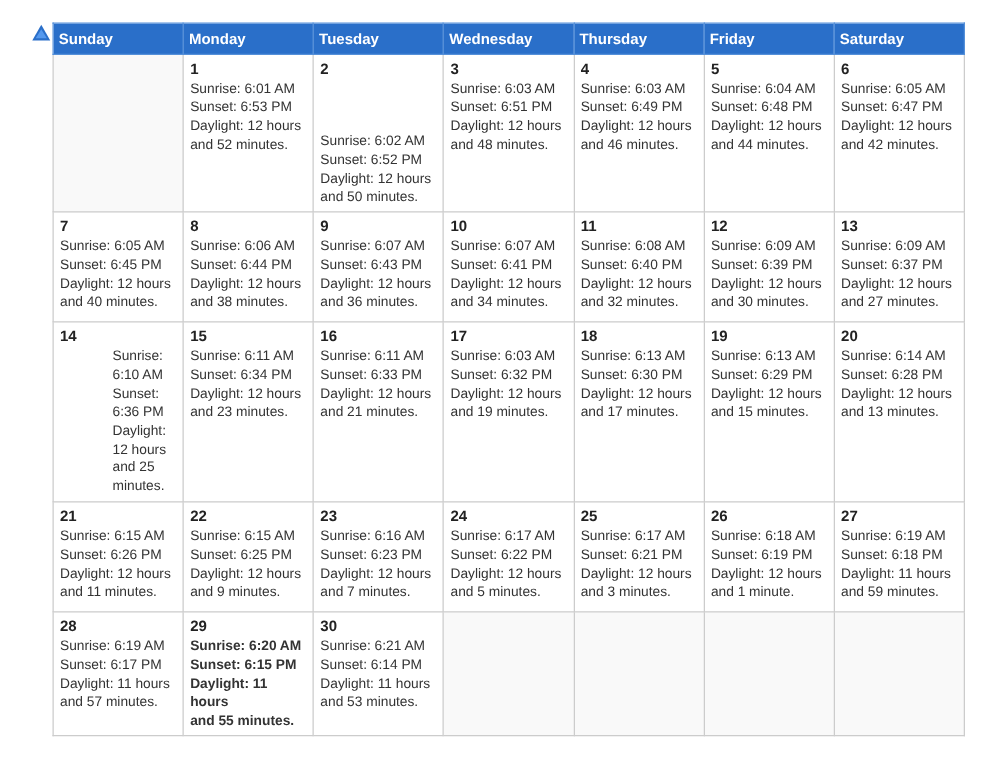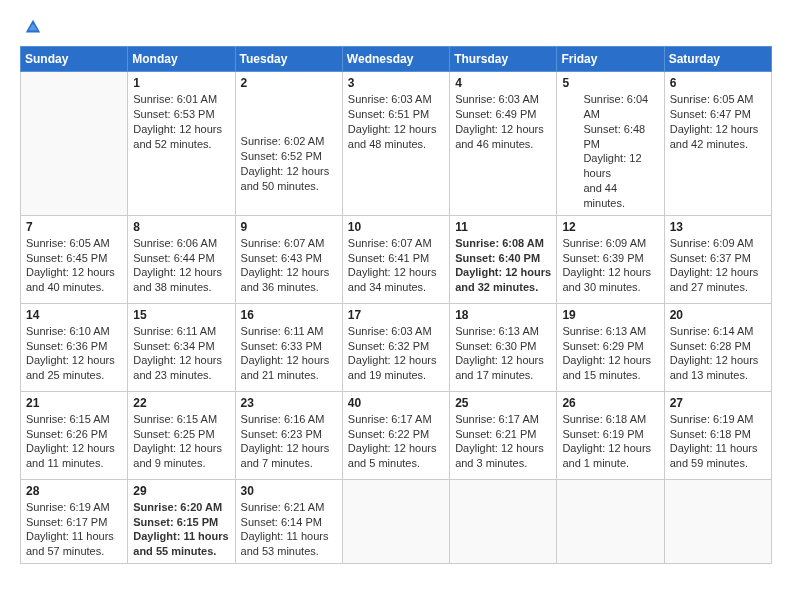--- a/index.html
+++ b/index.html
@@ -8,21 +8,21 @@
       background: #fff;
       width: 792px;
       height: 612px;
       overflow: hidden;
     }
     .page {
       width: 792px;
       height: 428px;
       padding: 18px 20px 12px 20px;
       display: flex;
-      flex-direction: column;
+      flex-direction: row;
     }
     .header {
       display: flex;
       justify-content: space-between;
       align-items: flex-start;
       margin-bottom: 10px;
     }
     .logo-container {
       display: flex;
       flex-direction: column;
@@ -163,21 +163,21 @@
           </td>
           <td>
             <span class="day-number">4</span>
             <div class="cell-info" style="white-space: pre-line;">Sunrise: 6:03 AM
 Sunset: 6:49 PM
 Daylight: 12 hours
 and 46 minutes.</div>
           </td>
           <td>
             <span class="day-number">5</span>
-            <div class="cell-info" style="white-space: pre-line; margin-left: 21px;">Sunrise: 6:04 AM
+            <div class="cell-info" style="white-space: pre-line;">Sunrise: 6:04 AM
 Sunset: 6:48 PM
 Daylight: 12 hours
 and 44 minutes.</div>
           </td>
           <td>
             <span class="day-number">6</span>
             <div class="cell-info" style="white-space: pre-line;">Sunrise: 6:05 AM
 Sunset: 6:47 PM
 Daylight: 12 hours
 and 42 minutes.</div>
@@ -207,21 +207,21 @@
           </td>
           <td>
             <span class="day-number">10</span>
             <div class="cell-info" style="white-space: pre-line;">Sunrise: 6:07 AM
 Sunset: 6:41 PM
 Daylight: 12 hours
 and 34 minutes.</div>
           </td>
           <td>
             <span class="day-number">11</span>
-            <div class="cell-info" style="white-space: pre-line; font-weight: bold;">Sunrise: 6:08 AM
+            <div class="cell-info" style="white-space: pre-line;">Sunrise: 6:08 AM
 Sunset: 6:40 PM
 Daylight: 12 hours
 and 32 minutes.</div>
           </td>
           <td>
             <span class="day-number">12</span>
             <div class="cell-info" style="white-space: pre-line;">Sunrise: 6:09 AM
 Sunset: 6:39 PM
 Daylight: 12 hours
 and 30 minutes.</div>
@@ -230,21 +230,21 @@
             <span class="day-number">13</span>
             <div class="cell-info" style="white-space: pre-line;">Sunrise: 6:09 AM
 Sunset: 6:37 PM
 Daylight: 12 hours
 and 27 minutes.</div>
           </td>
         </tr>
         <tr>
           <td>
             <span class="day-number">14</span>
-            <div class="cell-info" style="white-space: pre-line;">Sunrise: 6:10 AM
+            <div class="cell-info" style="white-space: pre-line; margin-left: 42px;">Sunrise: 6:10 AM
 Sunset: 6:36 PM
 Daylight: 12 hours
 and 25 minutes.</div>
           </td>
           <td>
             <span class="day-number">15</span>
             <div class="cell-info" style="white-space: pre-line;">Sunrise: 6:11 AM
 Sunset: 6:34 PM
 Daylight: 12 hours
 and 23 minutes.</div>
@@ -301,21 +301,21 @@
 and 9 minutes.</div>
           </td>
           <td>
             <span class="day-number">23</span>
             <div class="cell-info" style="white-space: pre-line;">Sunrise: 6:16 AM
 Sunset: 6:23 PM
 Daylight: 12 hours
 and 7 minutes.</div>
           </td>
           <td>
-            <span class="day-number">40</span>
+            <span class="day-number">24</span>
             <div class="cell-info" style="white-space: pre-line;">Sunrise: 6:17 AM
 Sunset: 6:22 PM
 Daylight: 12 hours
 and 5 minutes.</div>
           </td>
           <td>
             <span class="day-number">25</span>
             <div class="cell-info" style="white-space: pre-line;">Sunrise: 6:17 AM
 Sunset: 6:21 PM
 Daylight: 12 hours

